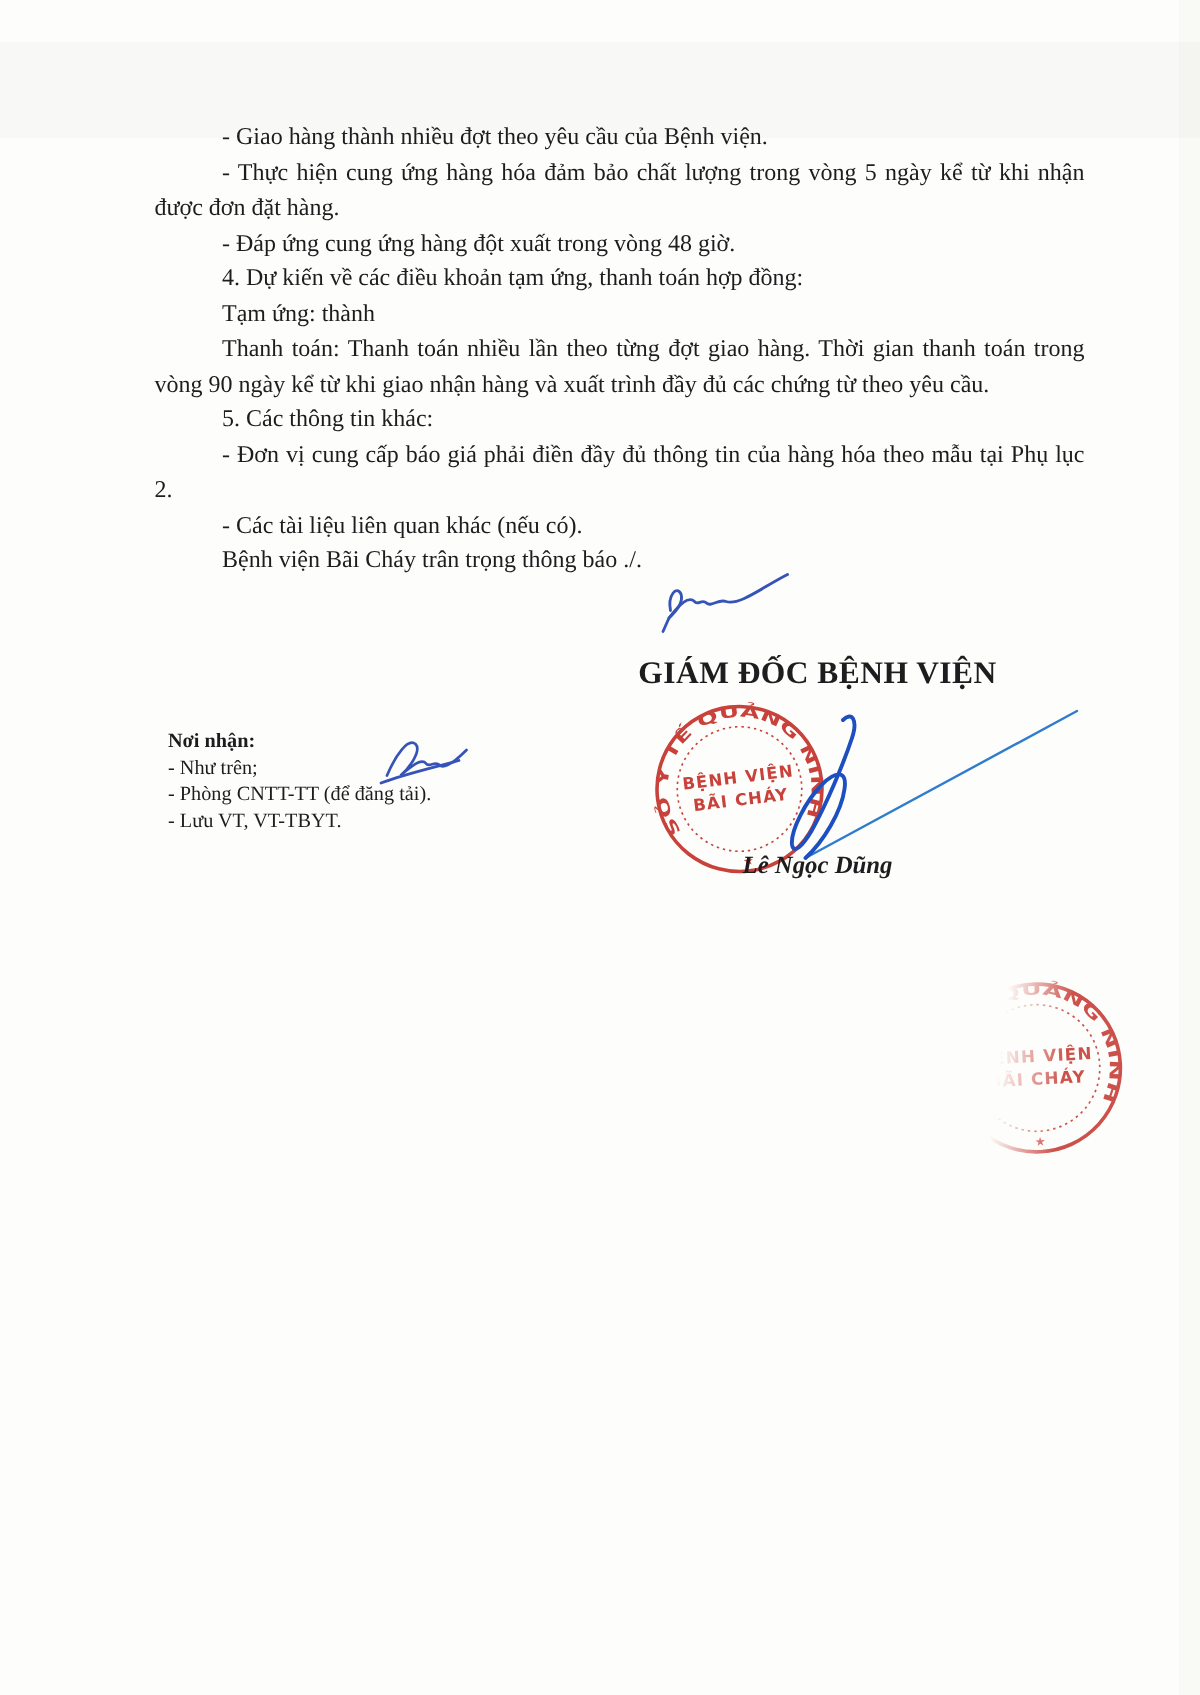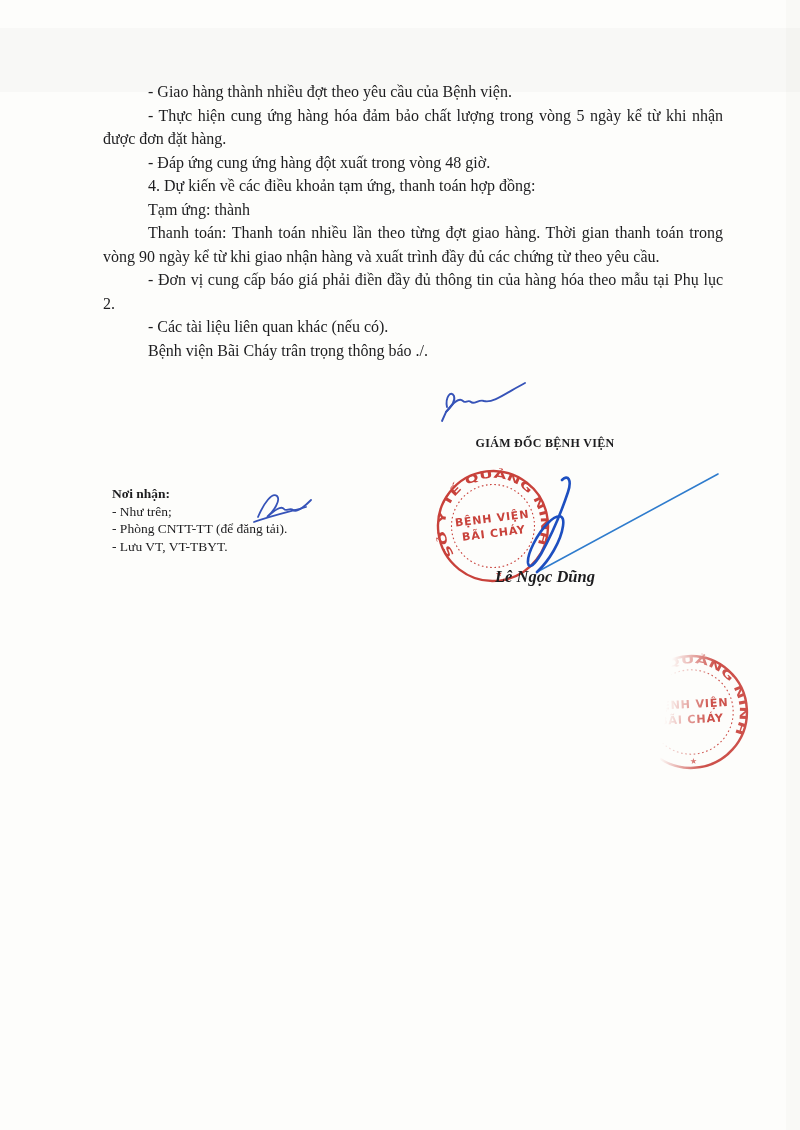--- a/index.html
+++ b/index.html
@@ -18,21 +18,21 @@
     position:absolute;left:103px;top:80px;width:620px;
     font-size:16px;line-height:23.5px;text-align:justify;
   }
   .doc-body p{margin:0;text-indent:45px;}
 
   .recipients{position:absolute;left:112px;top:437px;
     font-size:13.5px;line-height:17.5px;}
   .recipients .title{font-weight:bold;margin-top:48px;}
 
   .director-title{position:absolute;left:420px;top:436px;width:250px;
-    text-align:center;font-weight:bold;font-size:12px;letter-spacing:.3px;}
+    text-align:center;font-weight:bold;font-size:21px;letter-spacing:.3px;}
 
   .signer-name{position:absolute;left:420px;top:567px;width:250px;
     text-align:center;font-weight:bold;font-size:16.5px;font-style:italic;}
 
   .stamp{position:absolute;}
   .stamp svg{display:block;width:100%;height:100%;}
   .stamp-main{left:433px;top:466px;width:120px;height:120px;
     transform:rotate(-7deg);opacity:.93;}
   .stamp-partial{left:630px;top:651px;width:122px;height:122px;
     transform:rotate(-3deg);opacity:.85;
@@ -51,20 +51,21 @@
 <div class="scan-band"></div>
 <div class="scan-edge"></div>
 
 <div class="doc-body">
   <p>- Giao hàng thành nhiều đợt theo yêu cầu của Bệnh viện.</p>
   <p>- Thực hiện cung ứng hàng hóa đảm bảo chất lượng trong vòng 5 ngày kể từ khi nhận được đơn đặt hàng.</p>
   <p>- Đáp ứng cung ứng hàng đột xuất trong vòng 48 giờ.</p>
   <p>4. Dự kiến về các điều khoản tạm ứng, thanh toán hợp đồng:</p>
   <p>Tạm ứng: thành</p>
   <p>Thanh toán: Thanh toán nhiều lần theo từng đợt giao hàng. Thời gian thanh toán trong vòng 90 ngày kể từ khi giao nhận hàng và xuất trình đầy đủ các chứng từ theo yêu cầu.</p>
+  <p>5. Các thông tin khác:</p>
   <p>- Đơn vị cung cấp báo giá phải điền đầy đủ thông tin của hàng hóa theo mẫu tại Phụ lục 2.</p>
   <p>- Các tài liệu liên quan khác (nếu có).</p>
   <p>Bệnh viện Bãi Cháy trân trọng thông báo ./.</p>
 </div>
 
 <svg class="sig sig-initials" viewBox="0 0 95 48">
   <g fill="none" stroke="#3653b8" stroke-width="1.9" stroke-linecap="round">
     <path d="M10 30 C8 20 14 13 17 19 C19 25 13 31 9 35 L5 44"></path>
     <path d="M9 35 C16 26 22 20 26 24 C28 27 31 22 34 25 C37 28 42 22 47 24 C56 27 72 14 88 6"></path>
   </g>

